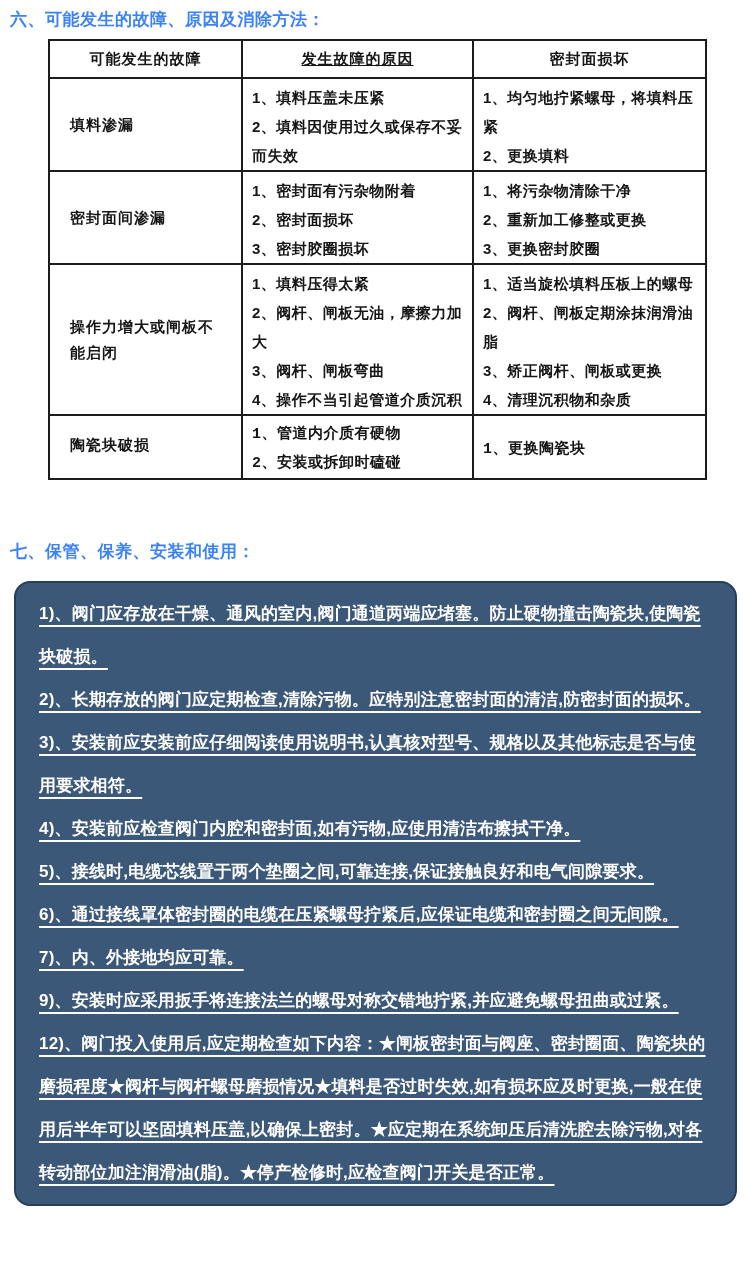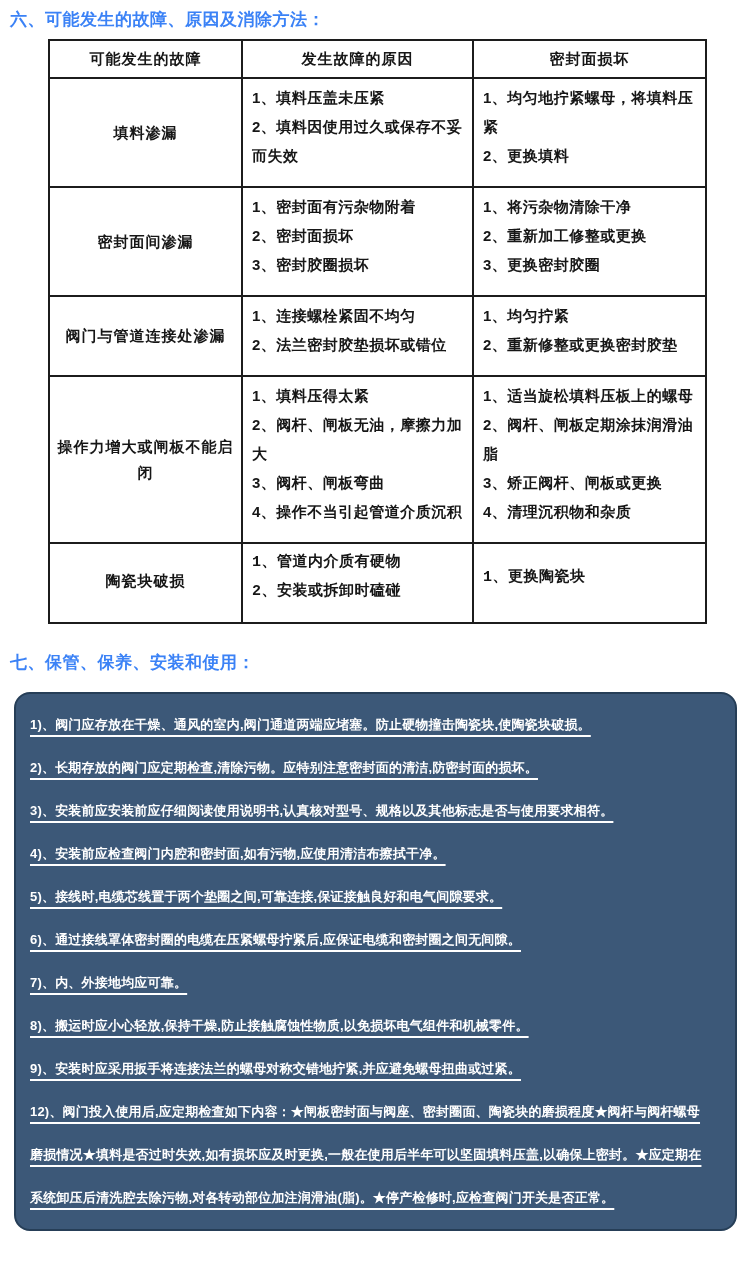--- a/index.html
+++ b/index.html
@@ -18,21 +18,21 @@
   .sec-heading {
     margin: 0;
     padding: 8px 0 0 10px;
     color: #3b82f6;
     font-size: 17px;
     font-weight: bold;
     letter-spacing: 0.5px;
     line-height: 24px;
   }
   .sec-heading.sec7 {
-    padding-top: 27px;
+    padding-top: 60px;
     padding-bottom: 0;
   }
   
   table.fault-table {
     border-collapse: collapse;
     table-layout: fixed;
     width: 645px;
     margin: 7px 4px 0 48px;
     color: #161616;
   }
@@ -41,54 +41,54 @@
     font-weight: bold;
     font-size: 15px;
   }
   .fault-table th {
     height: 34px;
     text-align: center;
     vertical-align: middle;
     letter-spacing: 1px;
   }
   .col-fault   { width: 189px; }
-  .col-cause   { width: 227px; }
+  .col-cause   { width: 227px; text-decoration: underline; }
   .col-solution{ width: 229px; }
   td.fault-cell {
-    text-align: center;
     vertical-align: middle;
-    padding: 2px 4px;
+    padding: 2px 20px;
     line-height: 26px;
     letter-spacing: 1px;
   }
   td.list-cell {
     vertical-align: middle;
-    padding: 4px 6px 16px 9px;
+    padding: 4px 6px 0 9px;
     line-height: 29px;
     letter-spacing: 0.5px;
   }
   
   .notes-panel {
     box-sizing: border-box;
     width: 723px;
     margin: 17px 0 17px 14px;
     background: #3c5878;
     border: 2px solid #263e57;
     border-radius: 16px;
     padding: 9px 22px 10px 14px;
   }
   .note-line {
     color: #ffffff;
-    font-size: 13px;
+    font-size: 17px;
     font-weight: bold;
     line-height: 43px;
     letter-spacing: 0.2px;
     text-decoration: underline;
     text-underline-offset: 6px;
     text-decoration-thickness: 1.5px;
+    margin-left: 9px;
   }
 </style>
 </head>
 <body>
 
 <div class="page">
 
   <h2 class="sec-heading">六、可能发生的故障、原因及消除方法：</h2>
 
   <table class="fault-table">
@@ -117,31 +117,20 @@
             <div>1、密封面有污杂物附着</div>
             <div>2、密封面损坏</div>
             <div>3、密封胶圈损坏</div>
           </td>
           <td class="list-cell">
             <div>1、将污杂物清除干净</div>
             <div>2、重新加工修整或更换</div>
             <div>3、更换密封胶圈</div>
           </td>
         </tr>
-        <tr style="height: 59px;">
-          <td class="fault-cell">阀门与管道连接处渗漏</td>
-          <td class="list-cell">
-            <div>1、连接螺栓紧固不均匀</div>
-            <div>2、法兰密封胶垫损坏或错位</div>
-          </td>
-          <td class="list-cell">
-            <div>1、均匀拧紧</div>
-            <div>2、重新修整或更换密封胶垫</div>
-          </td>
-        </tr>
         <tr style="height: 142px;">
           <td class="fault-cell">操作力增大或闸板不能启闭</td>
           <td class="list-cell">
             <div>1、填料压得太紧</div>
             <div>2、阀杆、闸板无油，摩擦力加大</div>
             <div>3、阀杆、闸板弯曲</div>
             <div>4、操作不当引起管道介质沉积</div>
           </td>
           <td class="list-cell">
             <div>1、适当旋松填料压板上的螺母</div>
@@ -166,18 +155,17 @@
   <h2 class="sec-heading sec7">七、保管、保养、安装和使用：</h2>
 
   <div class="notes-panel">
       <div class="note-line">1)、阀门应存放在干燥、通风的室内,阀门通道两端应堵塞。防止硬物撞击陶瓷块,使陶瓷块破损。</div>
       <div class="note-line">2)、长期存放的阀门应定期检查,清除污物。应特别注意密封面的清洁,防密封面的损坏。</div>
       <div class="note-line">3)、安装前应安装前应仔细阅读使用说明书,认真核对型号、规格以及其他标志是否与使用要求相符。</div>
       <div class="note-line">4)、安装前应检查阀门内腔和密封面,如有污物,应使用清洁布擦拭干净。</div>
       <div class="note-line">5)、接线时,电缆芯线置于两个垫圈之间,可靠连接,保证接触良好和电气间隙要求。</div>
       <div class="note-line">6)、通过接线罩体密封圈的电缆在压紧螺母拧紧后,应保证电缆和密封圈之间无间隙。</div>
       <div class="note-line">7)、内、外接地均应可靠。</div>
-      <div class="note-line">8)、搬运时应小心轻放,保持干燥,防止接触腐蚀性物质,以免损坏电气组件和机械零件。</div>
       <div class="note-line">9)、安装时应采用扳手将连接法兰的螺母对称交错地拧紧,并应避免螺母扭曲或过紧。</div>
       <div class="note-line">12)、阀门投入使用后,应定期检查如下内容：★闸板密封面与阀座、密封圈面、陶瓷块的磨损程度★阀杆与阀杆螺母磨损情况★填料是否过时失效,如有损坏应及时更换,一般在使用后半年可以坚固填料压盖,以确保上密封。★应定期在系统卸压后清洗腔去除污物,对各转动部位加注润滑油(脂)。★停产检修时,应检查阀门开关是否正常。</div>
     </div>
 
 </div>
 
 </body></html>

